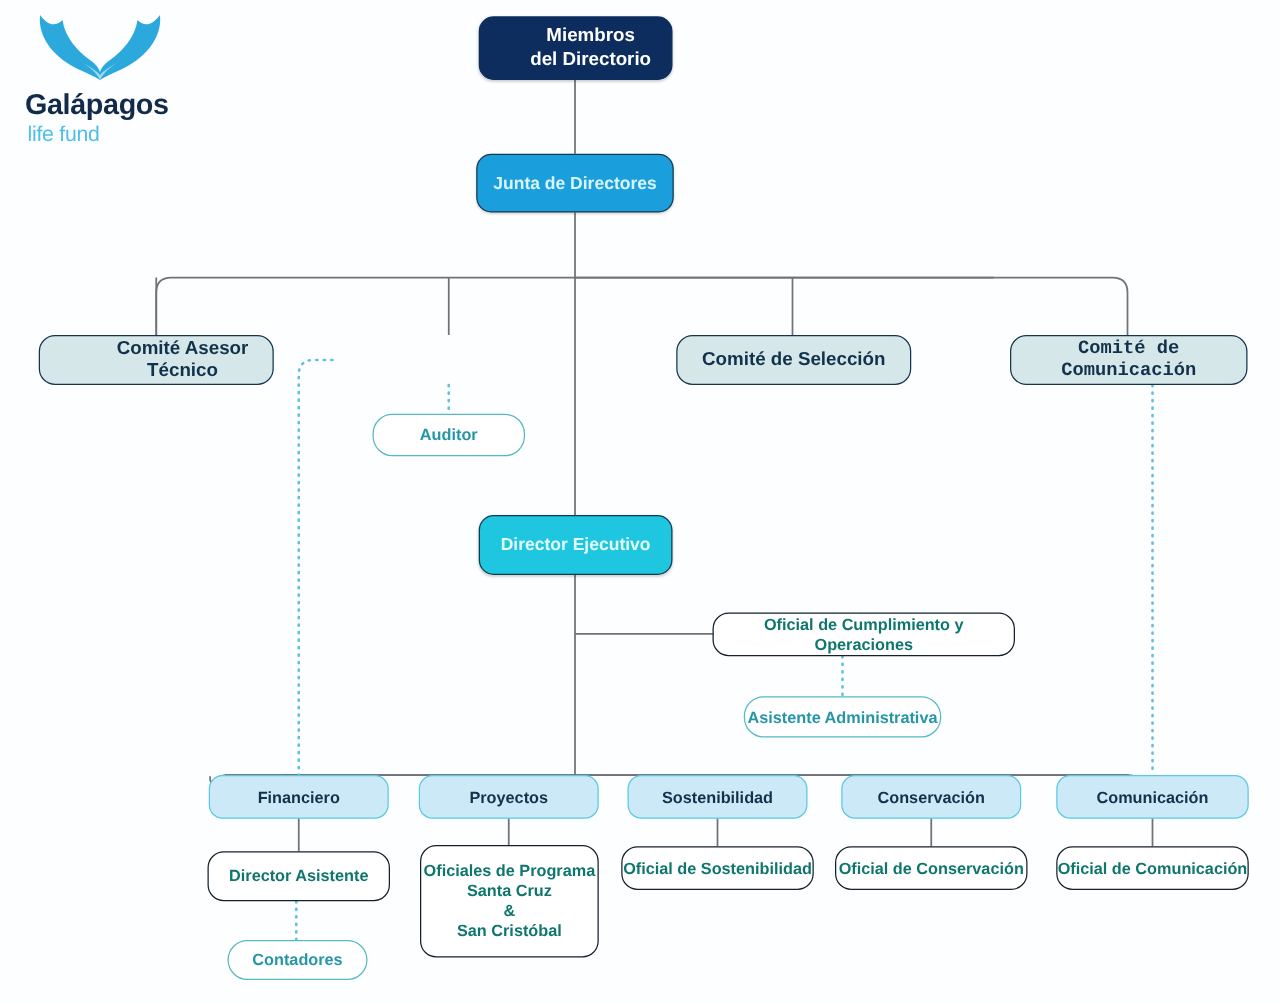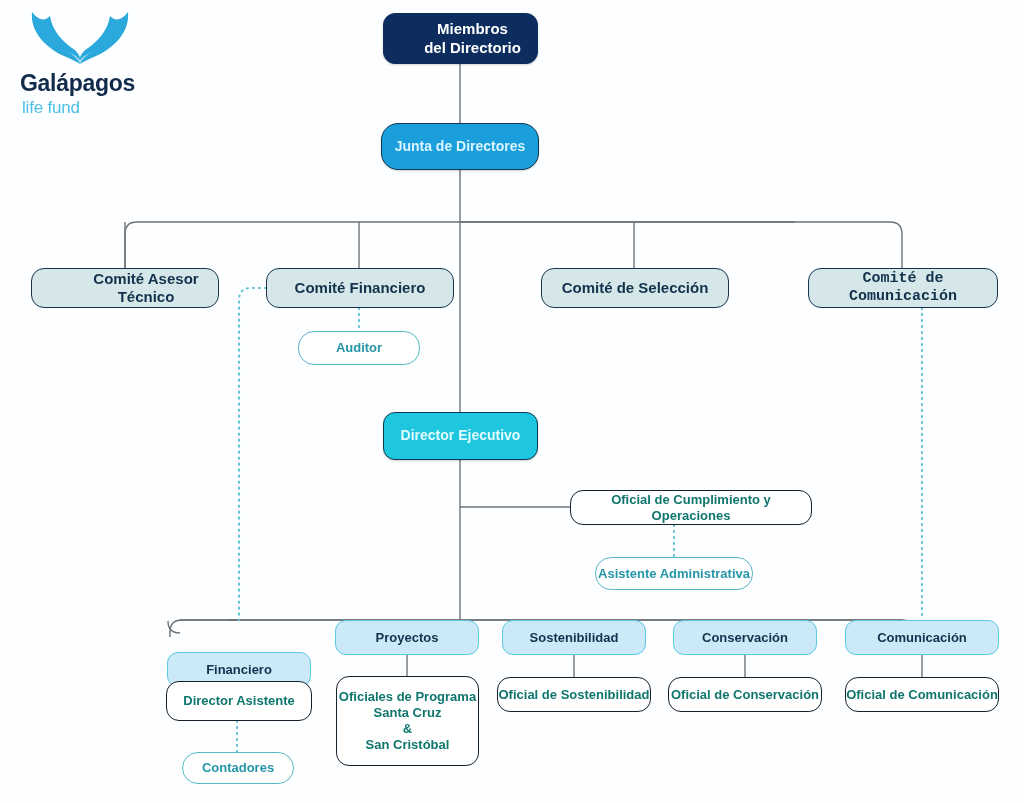--- a/index.html
+++ b/index.html
@@ -201,31 +201,28 @@
     <div class="lg-sub">life fund</div>
   </div>
 
   <div class="node n-root" style="left:383px;top:13px;width:155px;height:51px;padding-left:24px;">
     <span>
       <span>Miembros</span>
       <span>del Directorio</span>
     </span>
   </div>
 
-  <div class="node n-board" style="left:381px;top:123px;width:158px;height:47px;border-radius:17px;">
+  <div class="node n-board" style="left:381px;top:123px;width:158px;height:47px;">
     <span>Junta de Directores</span>
   </div>
 
   <div class="node n-committee" style="left:31px;top:268px;width:188px;height:40px;padding-left:42px;">
     <span>Comité Asesor Técnico</span>
   </div>
 
-  <div class="node n-committee" style="left:266px;top:268px;width:188px;height:40px;">
-    <span>Comité  Financiero</span>
-  </div>
 
   <div class="node n-committee" style="left:541px;top:268px;width:188px;height:40px;">
     <span>Comité de Selección</span>
   </div>
 
   <div class="node n-committee" style="left:808px;top:268px;width:190px;height:40px;font-family:Liberation Mono, monospace;">
     <span>Comité de Comunicación</span>
   </div>
 
   <div class="node n-dotted" style="left:298px;top:331px;width:122px;height:34px;">
@@ -237,21 +234,21 @@
   </div>
 
   <div class="node n-officer" style="left:570px;top:490px;width:242px;height:35px;">
     <span>Oficial de Cumplimiento y Operaciones</span>
   </div>
 
   <div class="node n-dotted" style="left:595px;top:557px;width:158px;height:33px;">
     <span>Asistente Administrativa</span>
   </div>
 
-  <div class="node n-dept" style="left:167px;top:620px;width:144px;height:35px;margin-top:32px;">
+  <div class="node n-dept" style="left:167px;top:620px;width:144px;height:35px;">
     <span>Financiero</span>
   </div>
   <div class="node n-dept" style="left:335px;top:620px;width:144px;height:35px;">
     <span>Proyectos</span>
   </div>
   <div class="node n-dept" style="left:502px;top:620px;width:144px;height:35px;">
     <span>Sostenibilidad</span>
   </div>
   <div class="node n-dept" style="left:673px;top:620px;width:144px;height:35px;">
     <span>Conservación</span>

